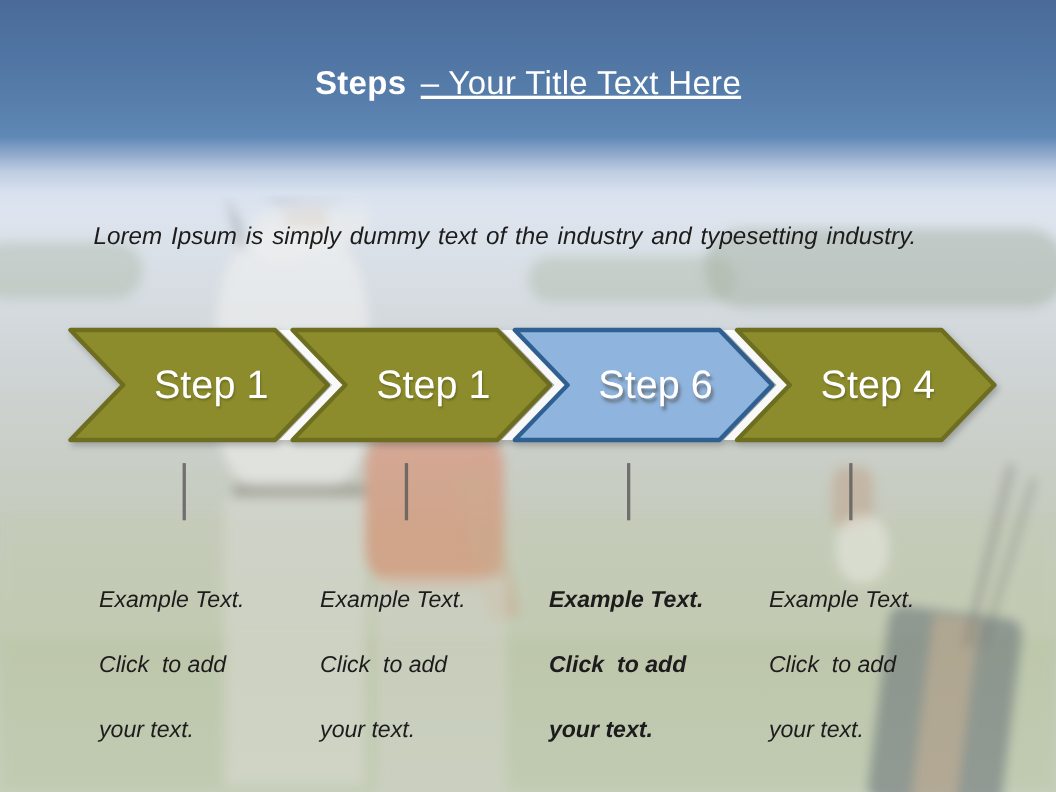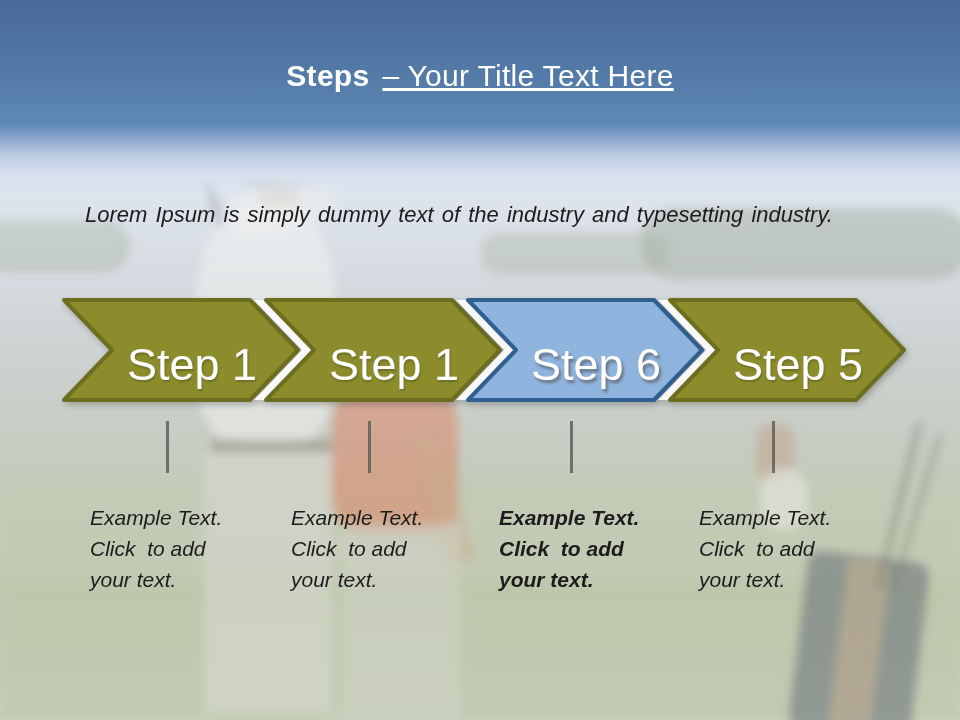--- a/index.html
+++ b/index.html
@@ -54,31 +54,31 @@
     text-align:justify;word-spacing:2px;
   }
   
   .chevron{position:absolute;top:298px;width:240px;height:104px;overflow:visible;
     filter:drop-shadow(2px 3px 3px rgba(70,70,70,.35));}
   .chevron .main{fill:var(--olive);stroke:var(--olive_border);stroke-width:4;stroke-linejoin:round;}
   .chevron .band{fill:var(--band);opacity:.92;stroke:none;}
   .step-group.highlighted .chevron .main{fill:var(--blue);stroke:var(--blue_border);}
   .step-group:first-of-type .chevron .band{display:none;}
   .step-label{
-    position:absolute;top:327px;width:212px;text-align:center;
-    color:var(--step_text);font-size:45px;line-height:76px;height:76px;
+    position:absolute;top:312px;width:212px;text-align:center;
+    color:var(--step_text);font-size:36px;line-height:76px;height:76px;
     text-shadow:1px 2px 2px rgba(0,0,0,.22);
   }
   .step-group.highlighted .step-label{text-shadow:2px 3px 3px rgba(80,80,80,.65);}
   .tick{position:absolute;top:421px;width:3px;height:52px;background:var(--tick);opacity:.8;}
   .desc{
     position:absolute;top:502px;width:172px;
     font-style:italic;font-size:21px;line-height:31px;color:var(--body_text);
   }
-  .desc div{white-space:pre-wrap;}
+  .desc div{white-space:pre-wrap;margin-top:28px;}
   .step-group.highlighted .desc{font-weight:bold;}
   
   .s0 .chevron{left:62px;}  .s1 .chevron{left:264px;}  .s2 .chevron{left:466px;}  .s3 .chevron{left:668px;}
   .s0 .step-label{left:86px;} .s1 .step-label{left:288px;} .s2 .step-label{left:490px;} .s3 .step-label{left:692px;}
   .s0 .tick{left:166px;} .s1 .tick{left:368px;} .s2 .tick{left:570px;} .s3 .tick{left:772px;}
   .s0 .desc{left:90px;} .s1 .desc{left:291px;} .s2 .desc{left:499px;} .s3 .desc{left:699px;}
 </style>
 </head>
 <body>
 
@@ -158,21 +158,21 @@
         <div>Click  to add</div>
         <div>your text.</div>
       </div>
     </div>
 
     <div class="step-group s3">
       <svg class="chevron" viewBox="0 0 240 104">
         <path class="band" d="M -10 2 L 4 2 L 52 52 L 4 102 L -10 102 L 38 52 Z"></path>
         <polygon class="main" points="2,2 188,2 236,52 188,102 2,102 50,52"></polygon>
       </svg>
-      <div class="step-label">Step 5</div>
+      <div class="step-label">Step 4</div>
       <div class="tick"></div>
       <div class="desc">
         <div>Example Text.</div>
         <div>Click  to add</div>
         <div>your text.</div>
       </div>
     </div>
 
   </div>
 </div>

